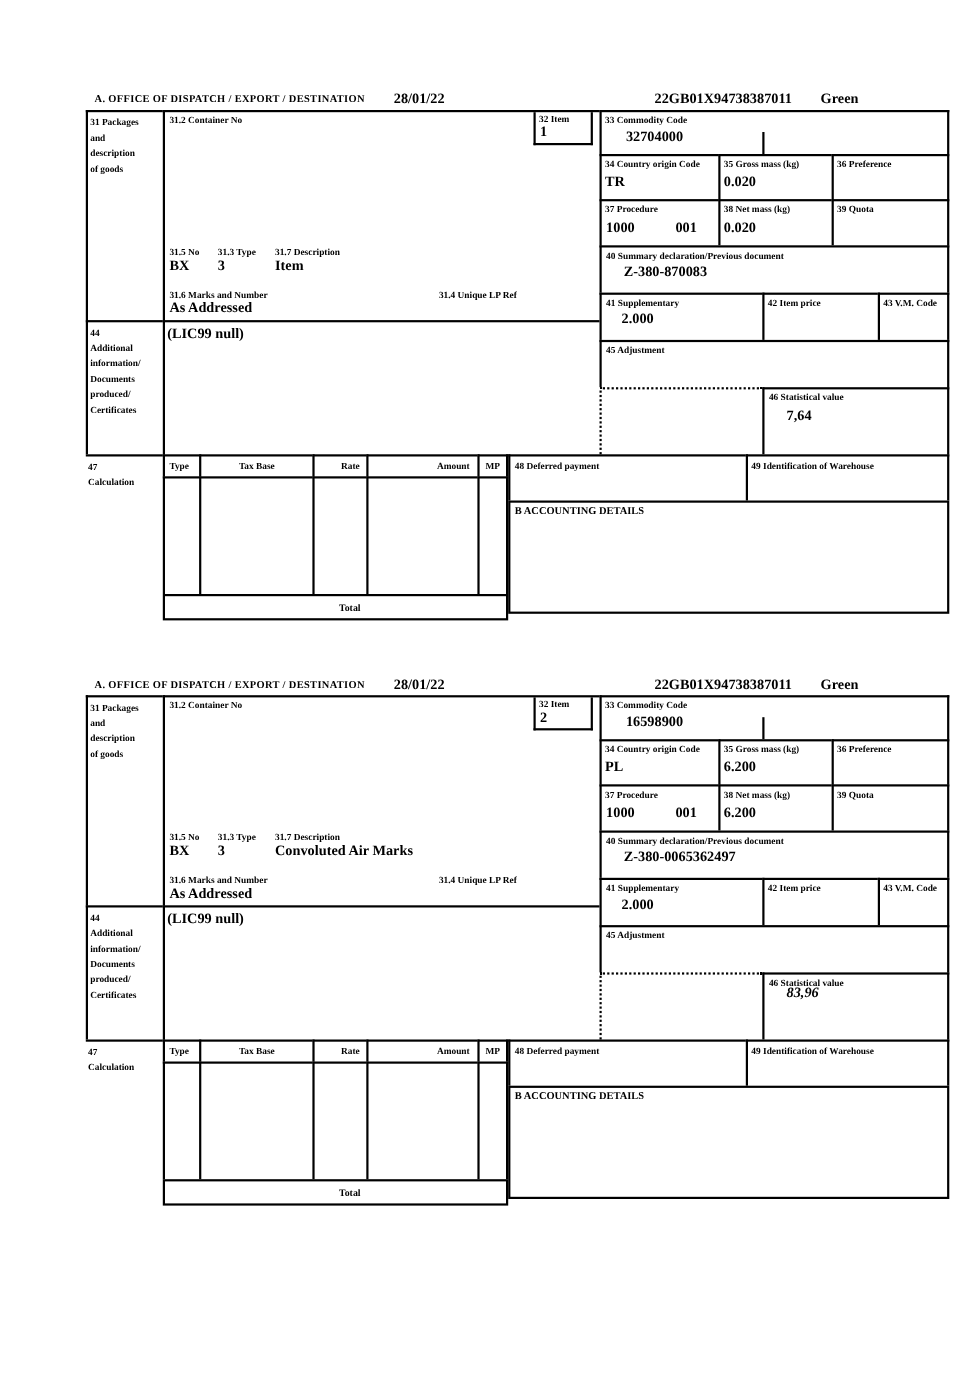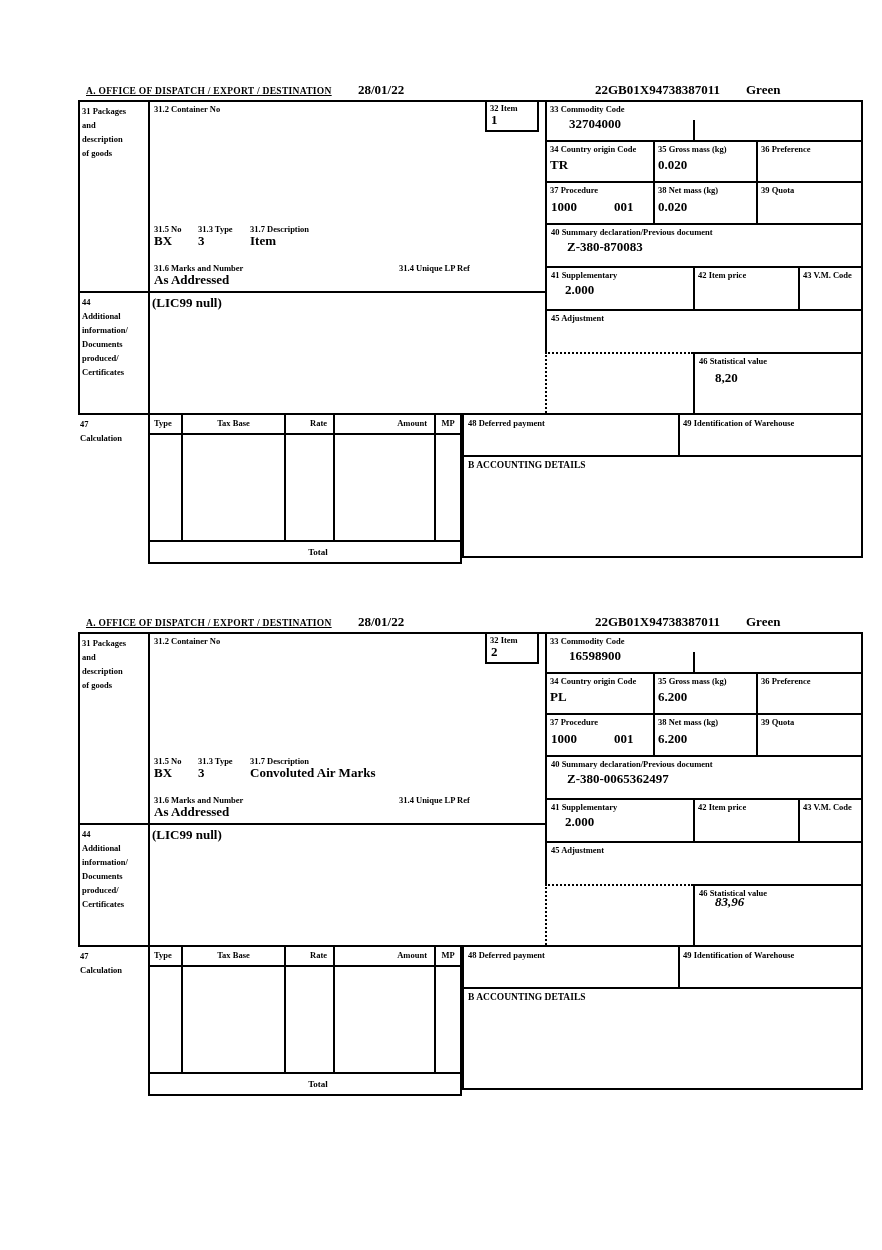--- a/index.html
+++ b/index.html
@@ -13,21 +13,21 @@
   .section { position:absolute; left:78px; width:785px; height:482px; }
   .s1 { top:82px; } .s2 { top:614px; }
   .cell { position:absolute; box-sizing:border-box; border:0 solid #000; }
   .bt { border-top-width:2px; } .bl { border-left-width:2px; }
   .br { border-right-width:2px; } .bb { border-bottom-width:2px; }
   .dot-zone { position:absolute; box-sizing:border-box;
     border-left:2px dotted #000; border-top:2px dotted #000; }
   .lbl { position:absolute; font-size:8.5px; font-weight:bold; line-height:10px; white-space:nowrap; }
   .lblcol { font-size:8.5px; font-weight:bold; line-height:14px; padding:2px 2px 0 2px; }
   .val { position:absolute; font-size:13px; font-weight:bold; line-height:15px; white-space:nowrap; }
-  .hoffice { position:absolute; font-size:9.5px; font-weight:bold; letter-spacing:0.3px; white-space:nowrap;text-decoration:underline; }
+  .hoffice { position:absolute; font-size:9.5px; font-weight:bold; letter-spacing:0.3px; white-space:nowrap; }
   .hbig { position:absolute; font-size:13px; font-weight:bold; white-space:nowrap; }
   .thtxt { position:absolute; font-size:8.5px; font-weight:bold; line-height:10px; width:100%; top:3px; }
   .tick { position:absolute; width:2px; background:#000; }
   .acc { position:absolute; font-size:9.5px; font-weight:bold; white-space:nowrap; }
   .totaltxt { display:block; text-align:center; padding-left:26px; padding-top:5px;
     font-size:9px; font-weight:bold; }
 </style>
 </head>
 <body>
 
@@ -137,21 +137,21 @@
     </div>
 
     <div class="cell bt bl br" style="left:467px; top:227px; width:318px; height:43px;">
       <span class="lbl" style="left:4px; top:2px;">45 Adjustment</span>
       <span class="val" style="left:18px; top:14px;"></span>
     </div>
 
     <div class="dot-zone" style="left:467px; top:270px; width:148px; height:61px;"></div>
     <div class="cell bt bl br" style="left:615px; top:270px; width:170px; height:61px;">
       <span class="lbl" style="left:4px; top:2px;">46 Statistical value</span>
-      <span class="val" style="left:20px; top:16px;">8,20</span>
+      <span class="val" style="left:20px; top:16px;">7,64</span>
     </div>
 
     <div class="cell bt bl" style="left:70px; top:331px; width:33px; height:20px;">
       <span class="thtxt" style="text-align:left; padding-left:4px;">Type</span>
     </div>
     <div class="cell bt bl" style="left:103px; top:331px; width:103px; height:20px;">
       <span class="thtxt" style="text-align:center;">Tax Base</span>
     </div>
     <div class="cell bt bl" style="left:206px; top:331px; width:49px; height:20px;">
       <span class="thtxt" style="text-align:right; padding-right:6px; box-sizing:border-box;">Rate</span>

